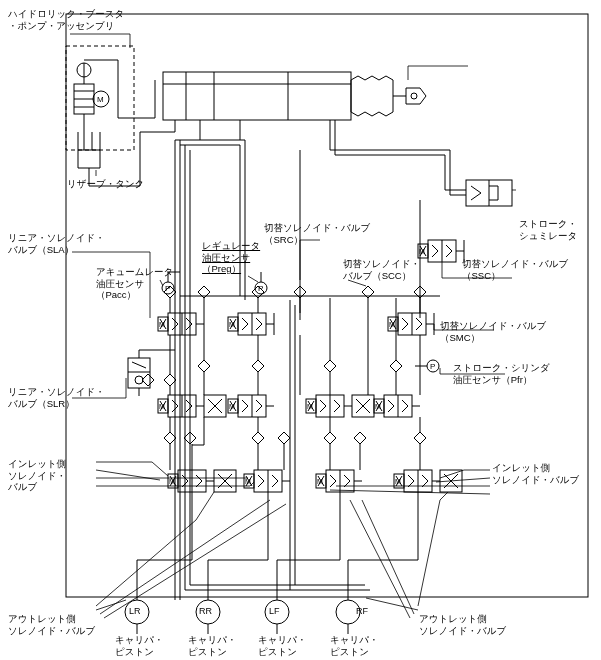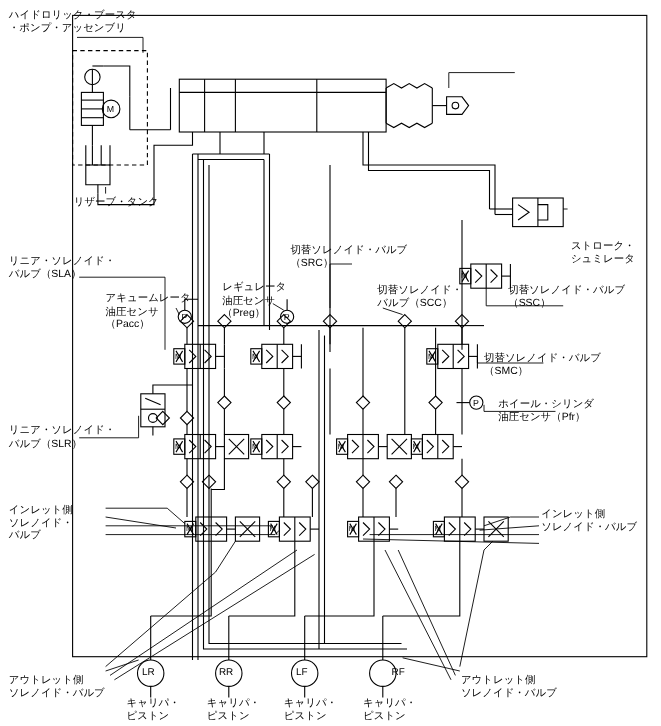--- a/index.html
+++ b/index.html
@@ -360,32 +360,32 @@
 <div class="lbl" style="left:8px;top:8px;">ハイドロリック・ブースタ
 ・ポンプ・アッセンブリ</div>
 <div class="lbl" style="left:67px;top:178px;">リザーブ・タンク</div>
 <div class="lbl" style="left:519px;top:182px;margin-top:36px;">ストローク・
 シュミレータ</div>
 <div class="lbl" style="left:8px;top:232px;">リニア・ソレノイド・
 バルブ（SLA）</div>
 <div class="lbl" style="left:96px;top:266px;">アキュームレータ
 油圧センサ
 （Pacc）</div>
-<div class="lbl" style="left:202px;top:256px;">レギュレータ
+<div class="lbl" style="left:202px;top:240px;text-decoration:underline;">レギュレータ
 油圧センサ
 （Preg）</div>
 <div class="lbl" style="left:264px;top:222px;">切替ソレノイド・バルブ
 （SRC）</div>
 <div class="lbl" style="left:299px;top:258px;padding-left:44px;">切替ソレノイド・
 バルブ（SCC）</div>
 <div class="lbl" style="left:462px;top:258px;">切替ソレノイド・バルブ
 （SSC）</div>
 <div class="lbl" style="left:440px;top:320px;">切替ソレノイド・バルブ
 （SMC）</div>
-<div class="lbl" style="left:453px;top:362px;">ホイール・シリンダ
+<div class="lbl" style="left:453px;top:362px;">ストローク・シリンダ
 油圧センサ（Pfr）</div>
 <div class="lbl" style="left:8px;top:386px;">リニア・ソレノイド・
 バルブ（SLR）</div>
 <div class="lbl" style="left:8px;top:458px;">インレット側
 ソレノイド・
 バルブ</div>
 <div class="lbl" style="left:492px;top:462px;">インレット側
 ソレノイド・バルブ</div>
 <div class="lbl" style="left:8px;top:613px;">アウトレット側
 ソレノイド・バルブ</div>

